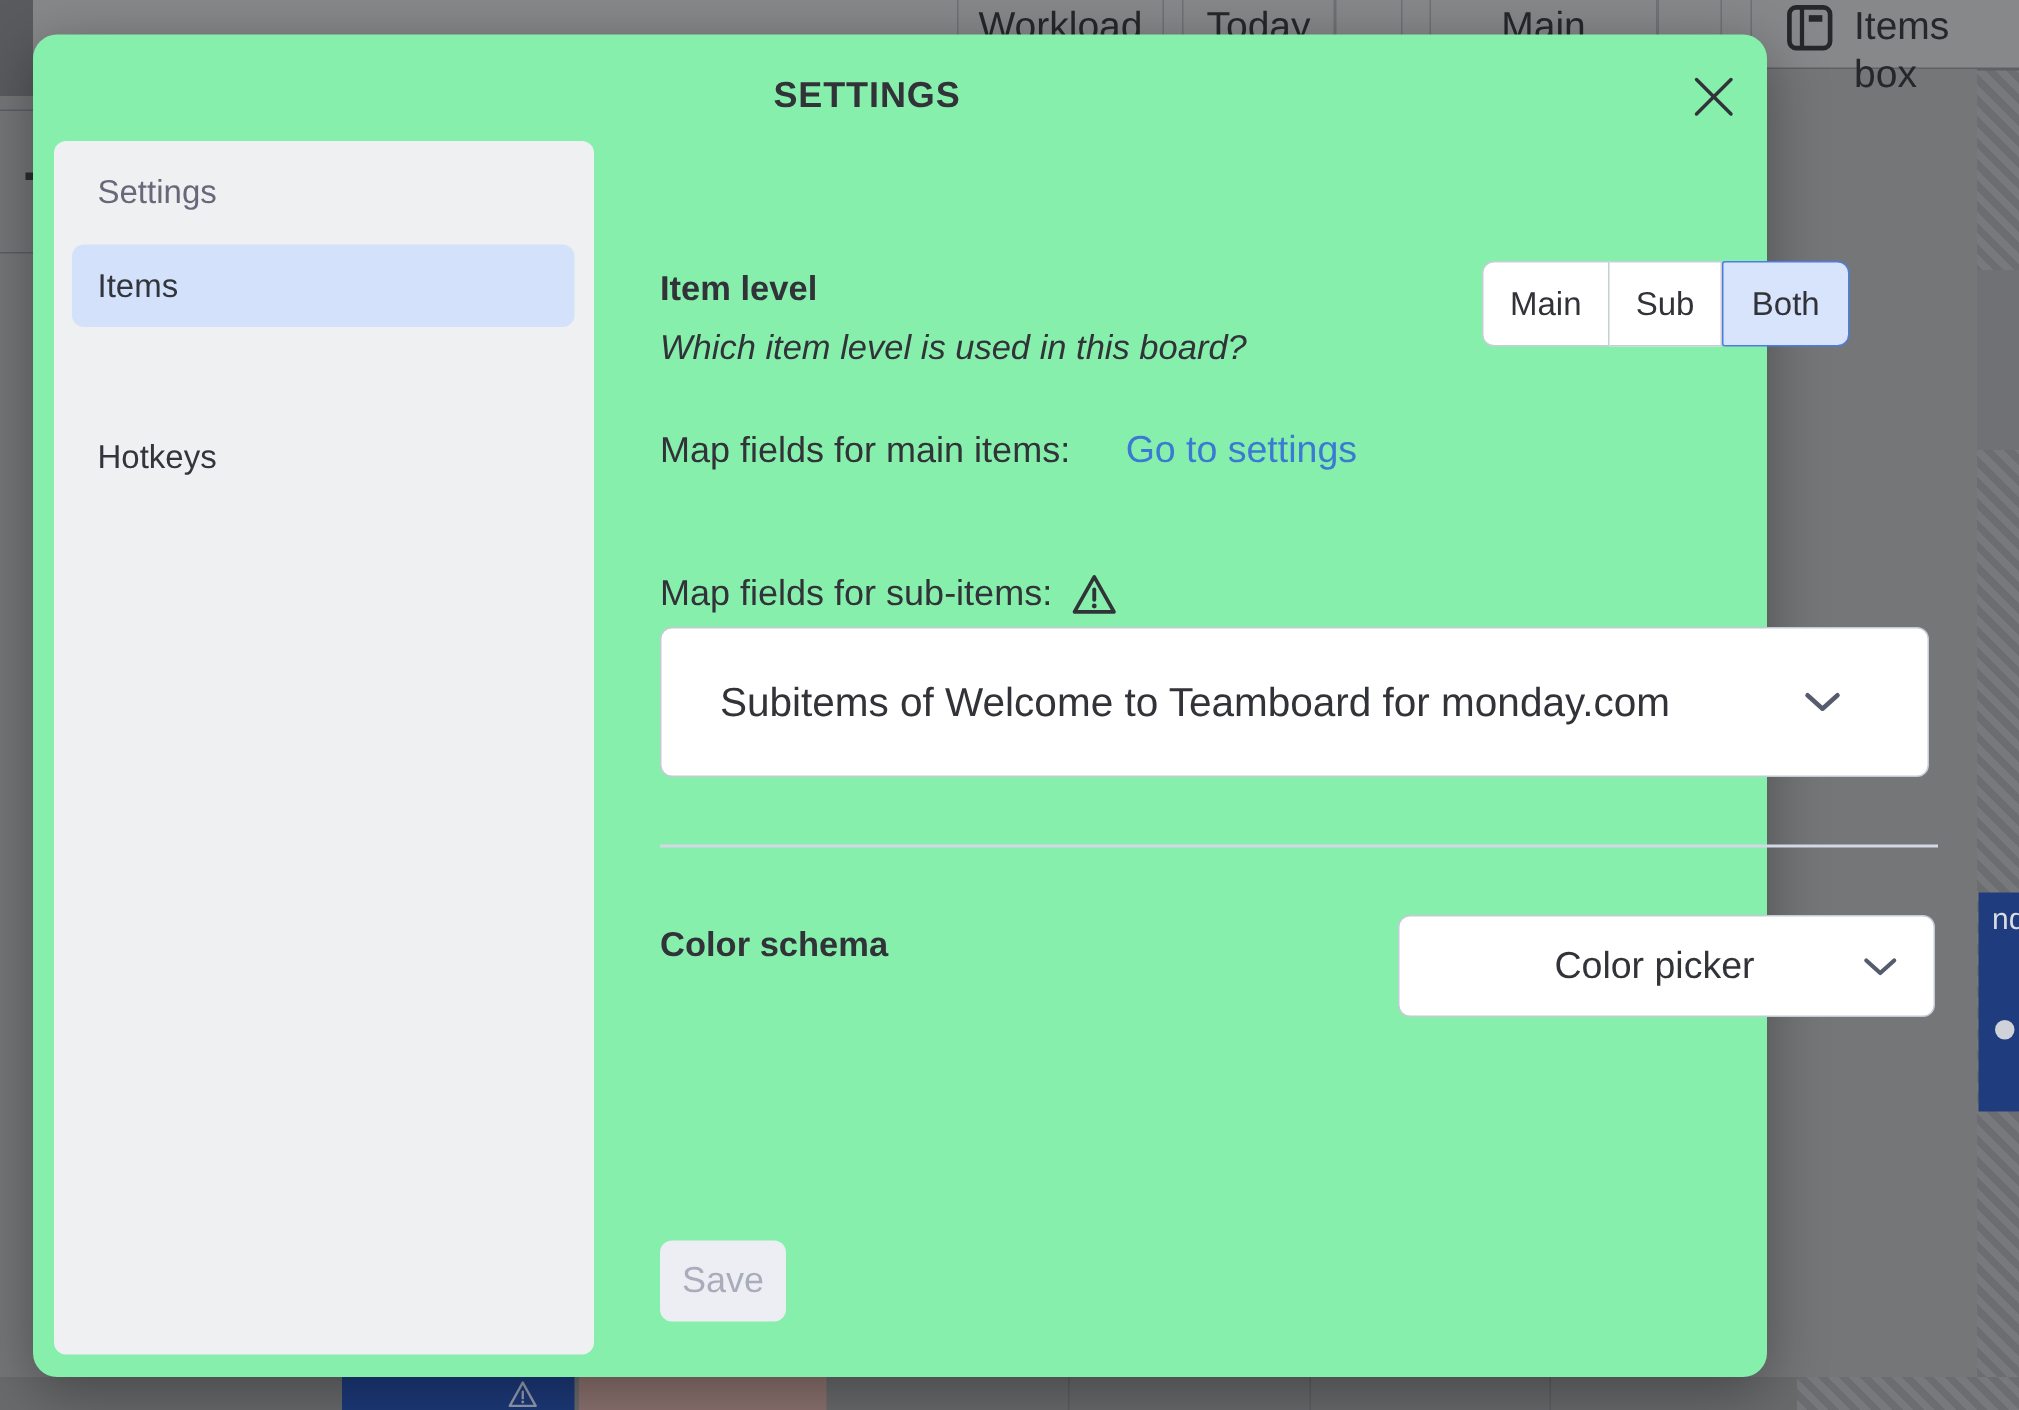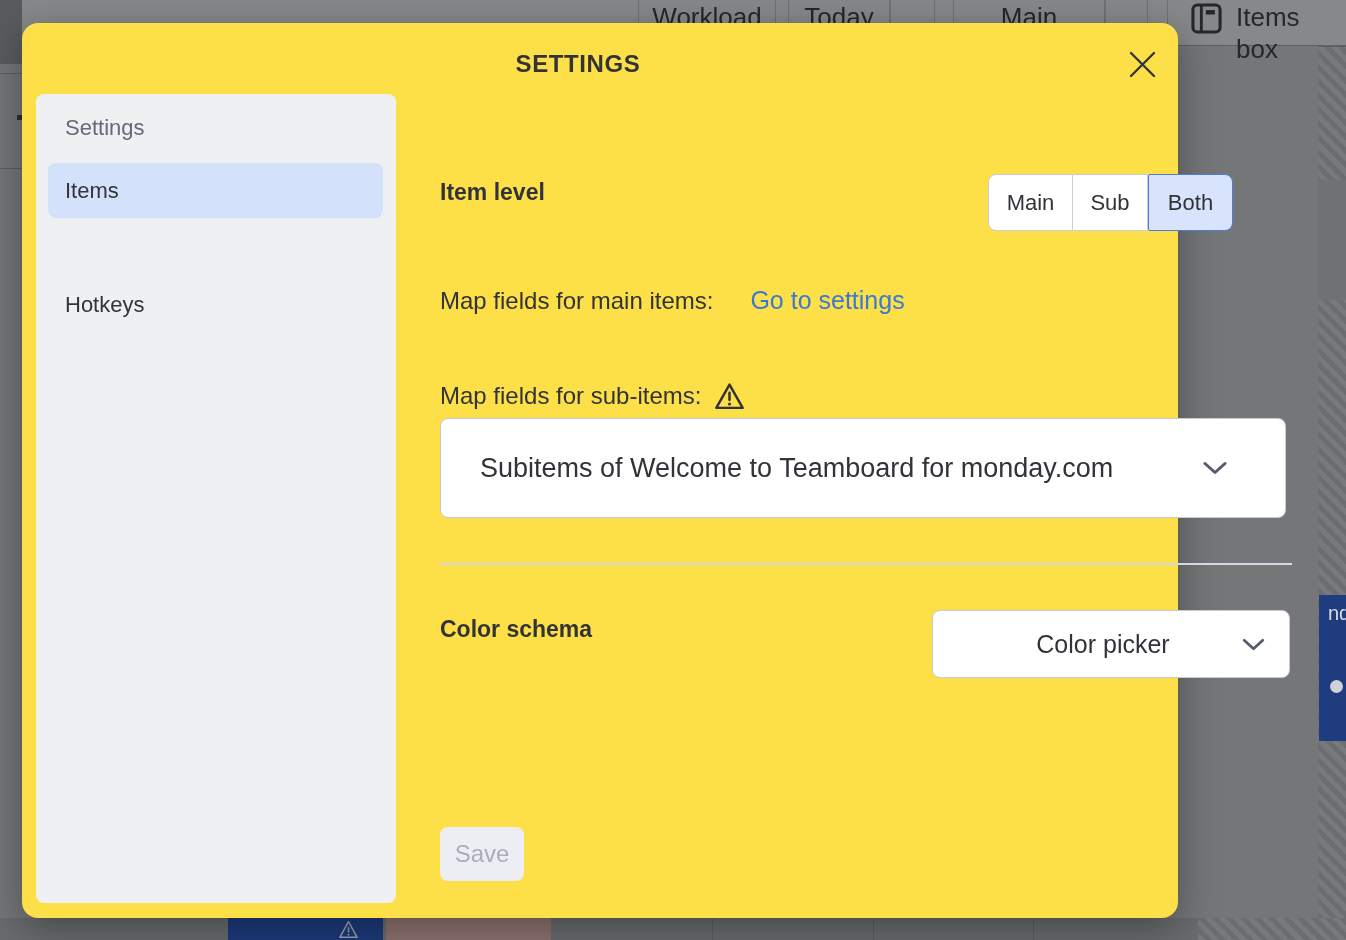--- a/index.html
+++ b/index.html
@@ -32,21 +32,21 @@
 
   .bottom-strip { position:absolute; left:0; bottom:0; right:0; height:22px; background:#6a6b6d; }
   .bs-blue { position:absolute; left:228px; top:0; width:155px; height:22px; background:#1d3a7b; }
   .bs-tri { position:absolute; left:110px; top:2px; }
   .bs-salmon { position:absolute; left:386px; top:0; width:165px; height:22px; background:#8d7370; }
   .bs-sep { position:absolute; top:0; width:1px; height:22px; background:#5e5f62; }
   .bs-hatch { position:absolute; left:1198px; top:0; right:0; height:22px; }
 
   
   .modal { position:absolute; left:22px; top:23px; width:1156px; height:895px; z-index:10;
-           background:#fde047; border-radius:16px; box-shadow:0 10px 40px rgba(0,0,0,0.35); }
+           background:#86efac; border-radius:16px; box-shadow:0 10px 40px rgba(0,0,0,0.35); }
   .modal-title { position:absolute; left:0; right:44px; top:27px; text-align:center;
                  font-size:24px; font-weight:700; letter-spacing:0.6px; color:#323338; }
   .close-btn { position:absolute; top:24px; right:17px; width:38px; height:38px; border:none;
                background:transparent; display:flex; align-items:center; justify-content:center; cursor:pointer; }
 
   .sidebar { position:absolute; left:14px; top:71px; width:360px; height:809px;
              background:#eef0f2; border-radius:8px; }
   .sb-heading { position:absolute; left:29px; top:20px; font-size:22px; line-height:28px;
                 font-weight:500; color:#676879; }
   .sb-item { position:absolute; left:12px; width:335px; height:55px; display:flex; align-items:center;
@@ -174,20 +174,21 @@
     <div class="sb-heading">Settings</div>
     <div class="sb-item selected" style="top:69px;">
       <span>Items</span>
     </div>
     <div class="sb-item" style="top:183px;">
       <span>Hotkeys</span>
     </div>
   </div>
 
   <div class="lbl-bold" style="left:418px; top:155px;">Item level</div>
+  <div class="lbl-italic" style="left:418px; top:194px;">Which item level is used in this board?</div>
 
   <div class="segmented">
     <button class="seg-btn seg-main">Main</button>
     <button class="seg-btn seg-sub">Sub</button>
     <button class="seg-btn seg-both selected">Both</button>
   </div>
 
   <div class="map-main-row">
     <span class="lbl-body">Map fields for main items:</span>
     <a class="link">Go to settings</a>

